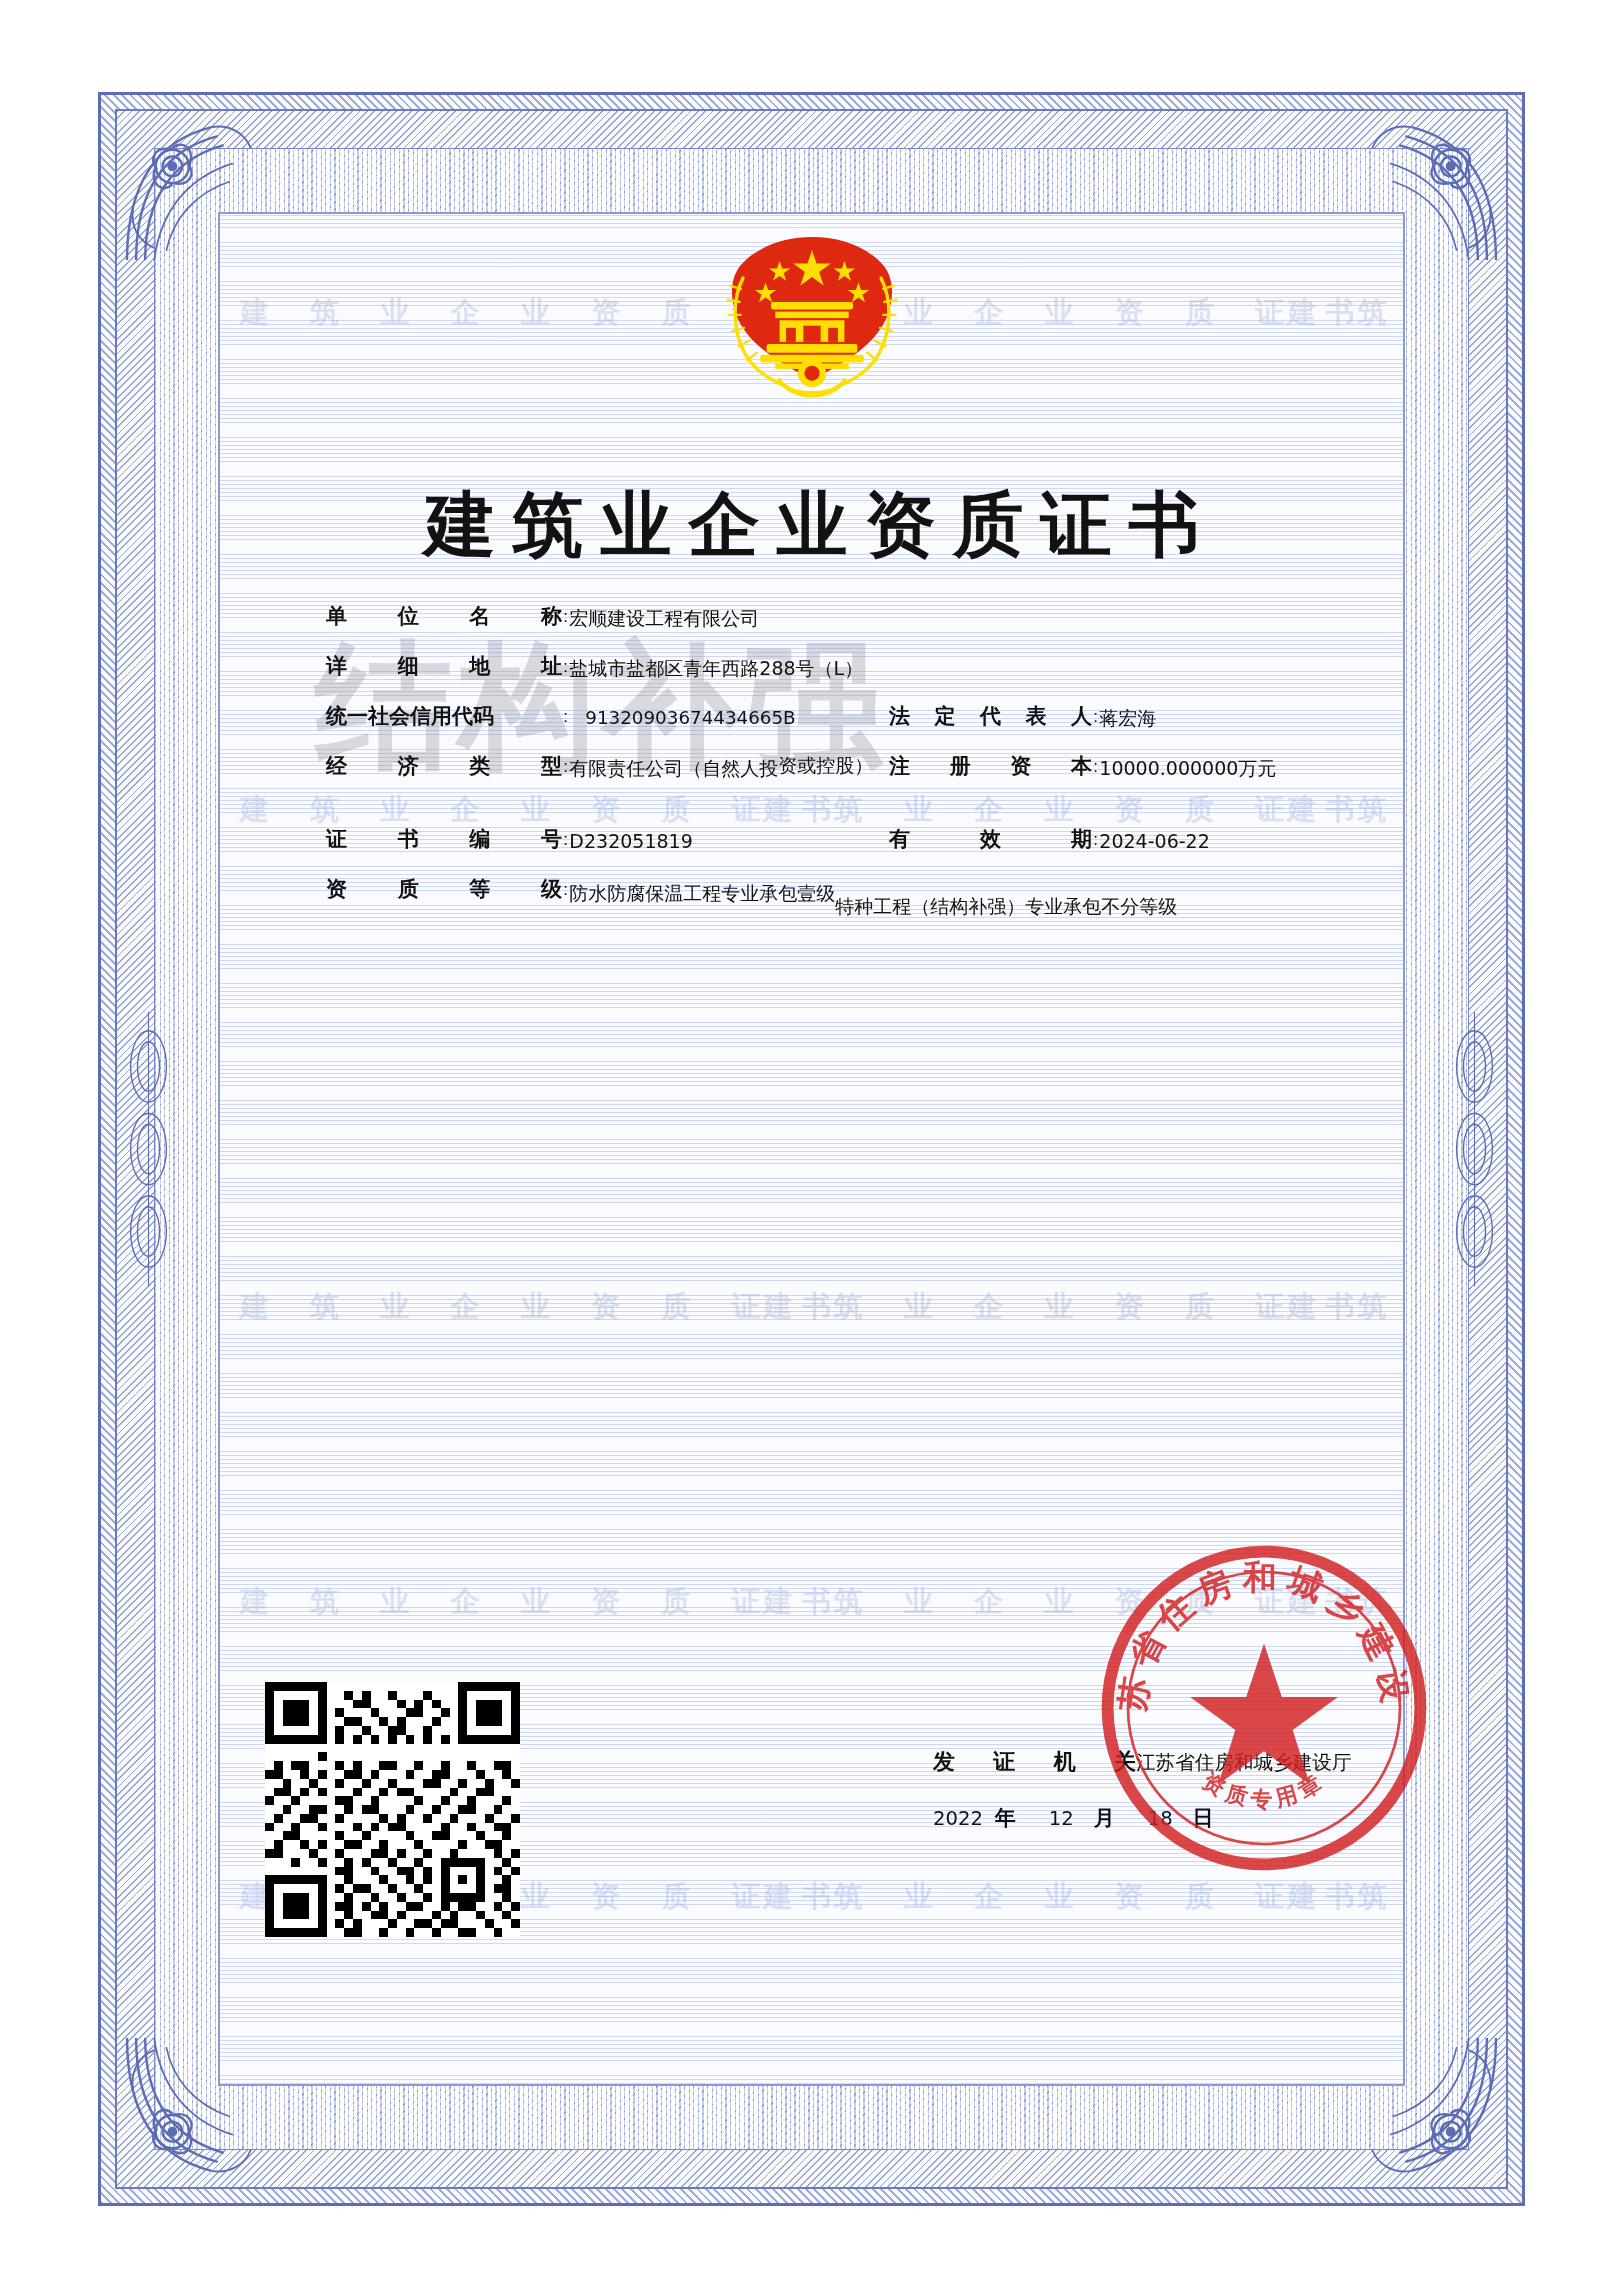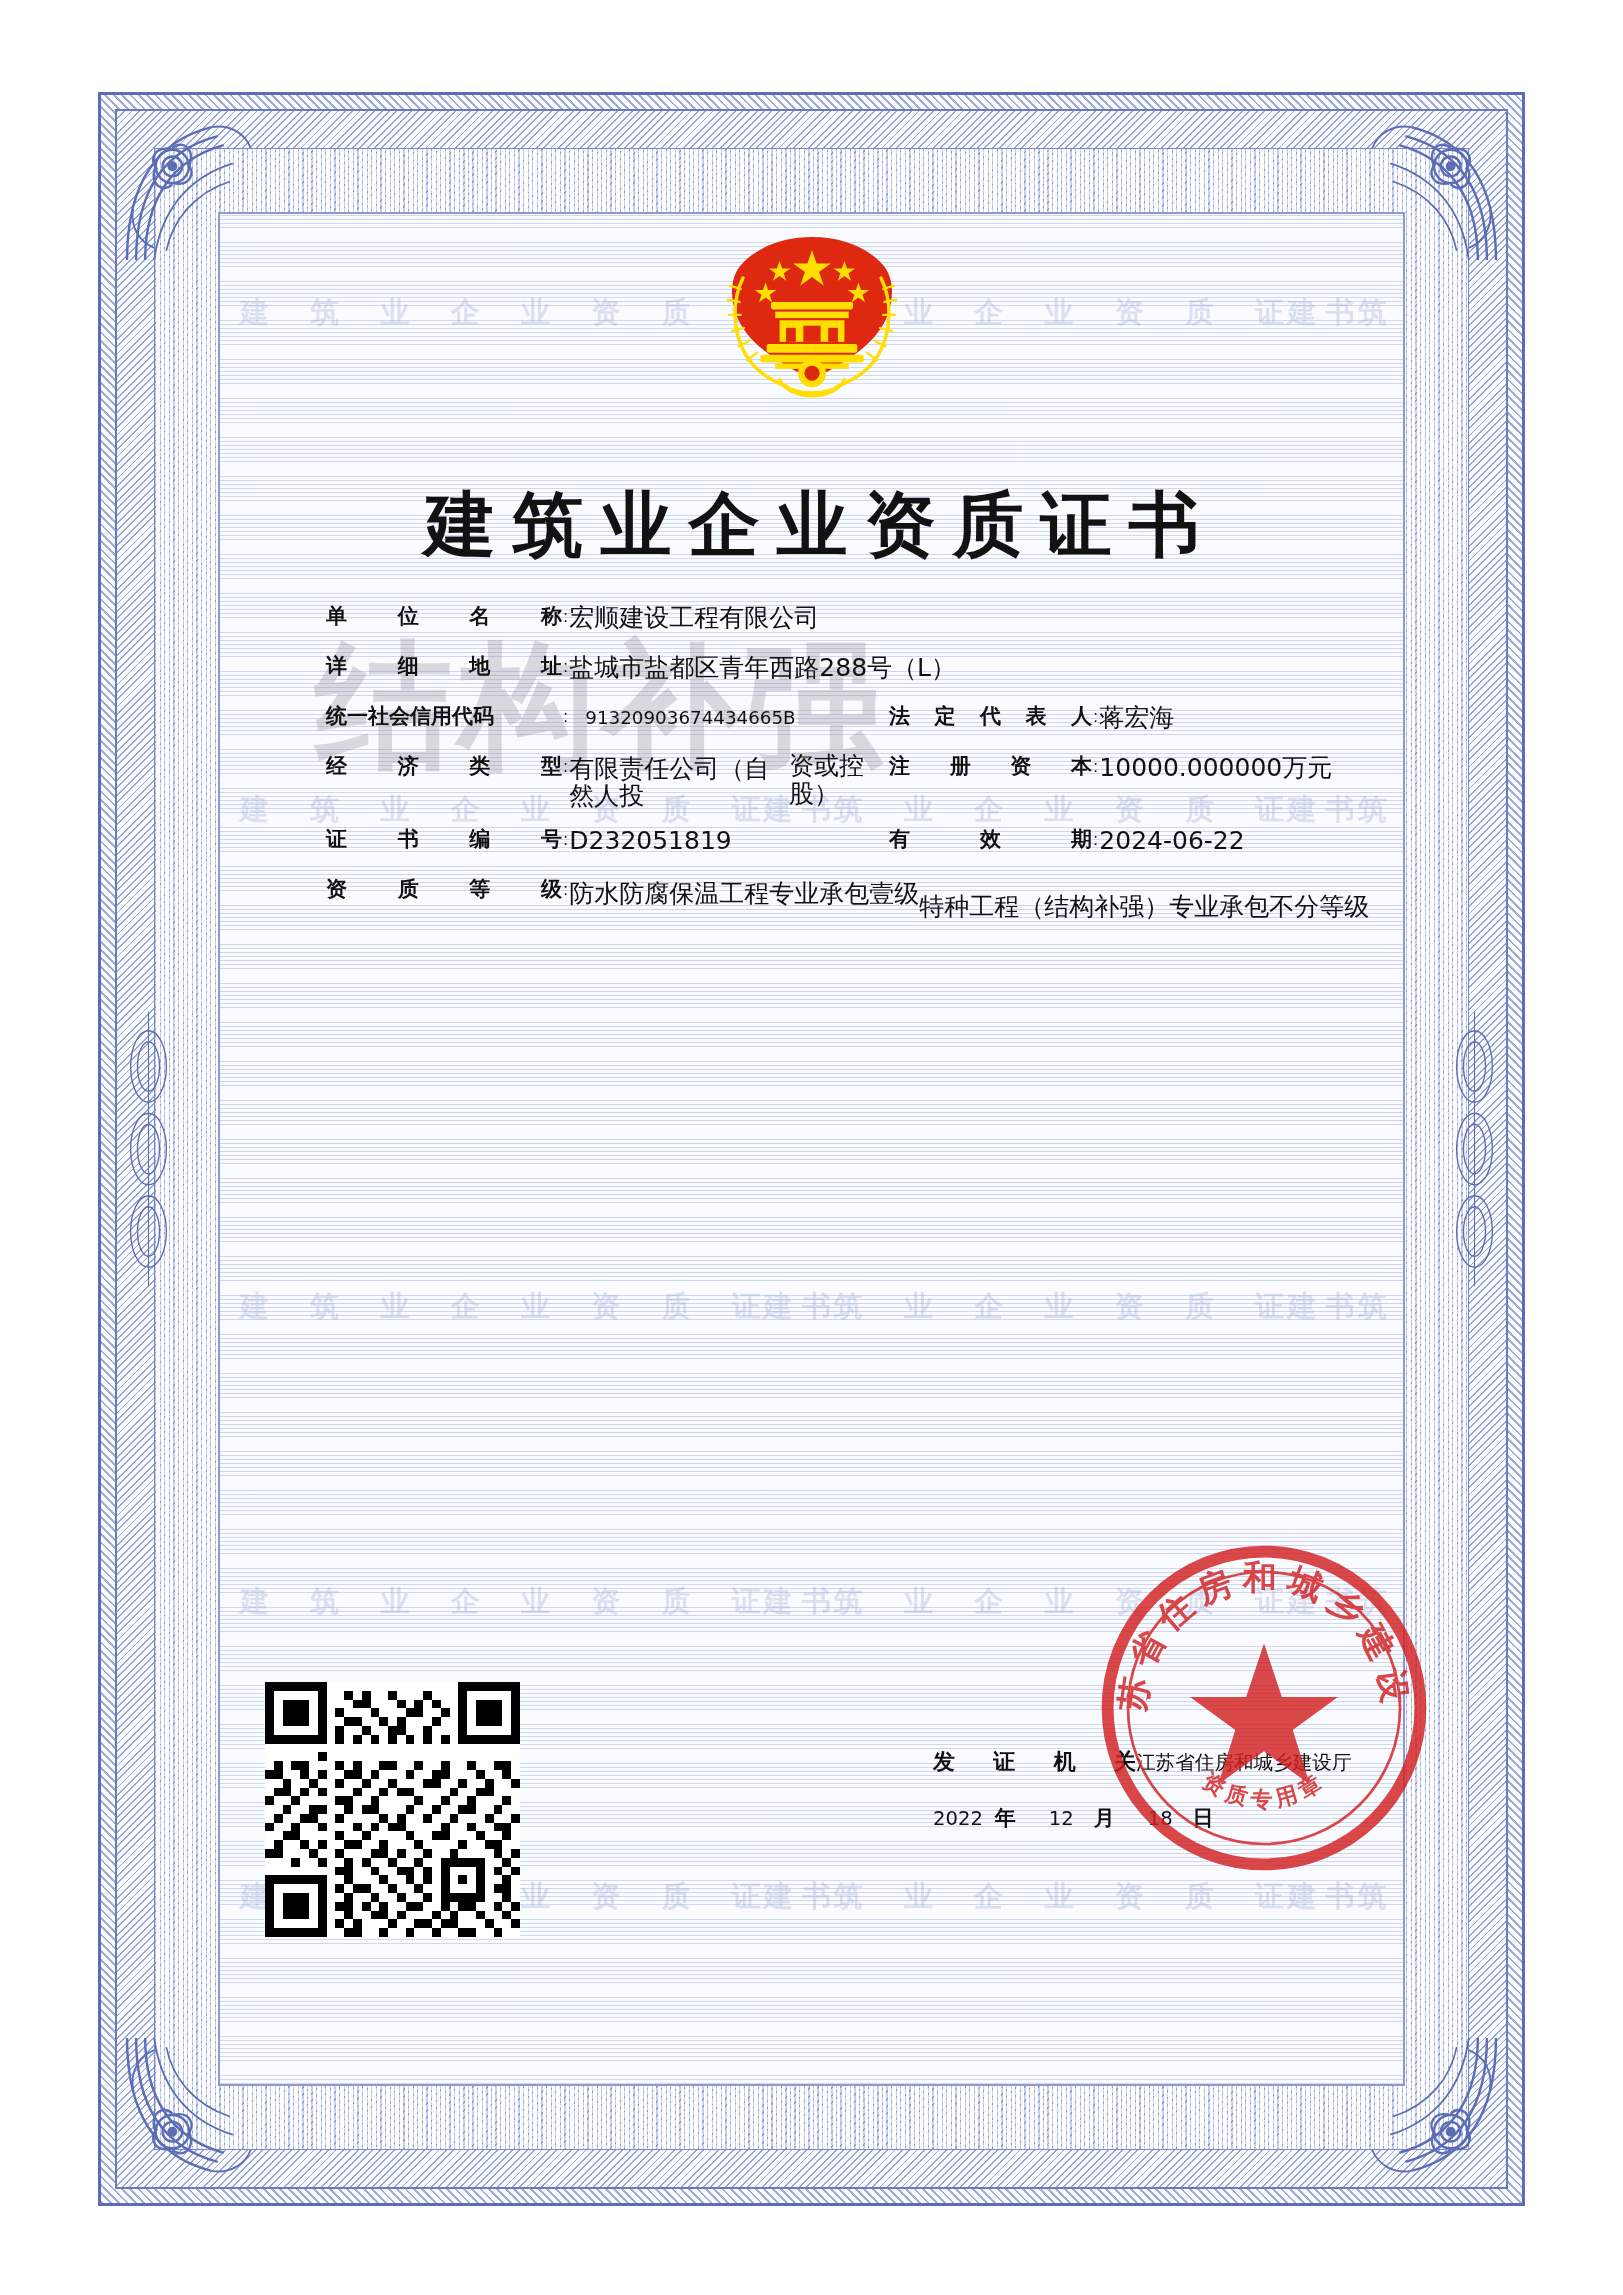--- a/index.html
+++ b/index.html
@@ -182,21 +182,21 @@
   }
   .lbl span { display: inline-block; }
   .colon {
     font-size: 17px;
     color: #111;
     margin: 0 1.3px 0 1.3px;
     align-self: flex-start;
     padding-top: 5.2px;
   }
   .val {
-    font-size: 25px;
+    font-size: 19px;
     color: #111;
     line-height: 26px;
     font-family: "DejaVu Sans", "Liberation Sans", sans-serif;
     padding-top: 2.6px;
   }
   .val.small { font-size: 18.3px; margin-left: 16px; }
   .half-left {
     display: flex;
     width: 563px;
     flex: 0 0 auto;

